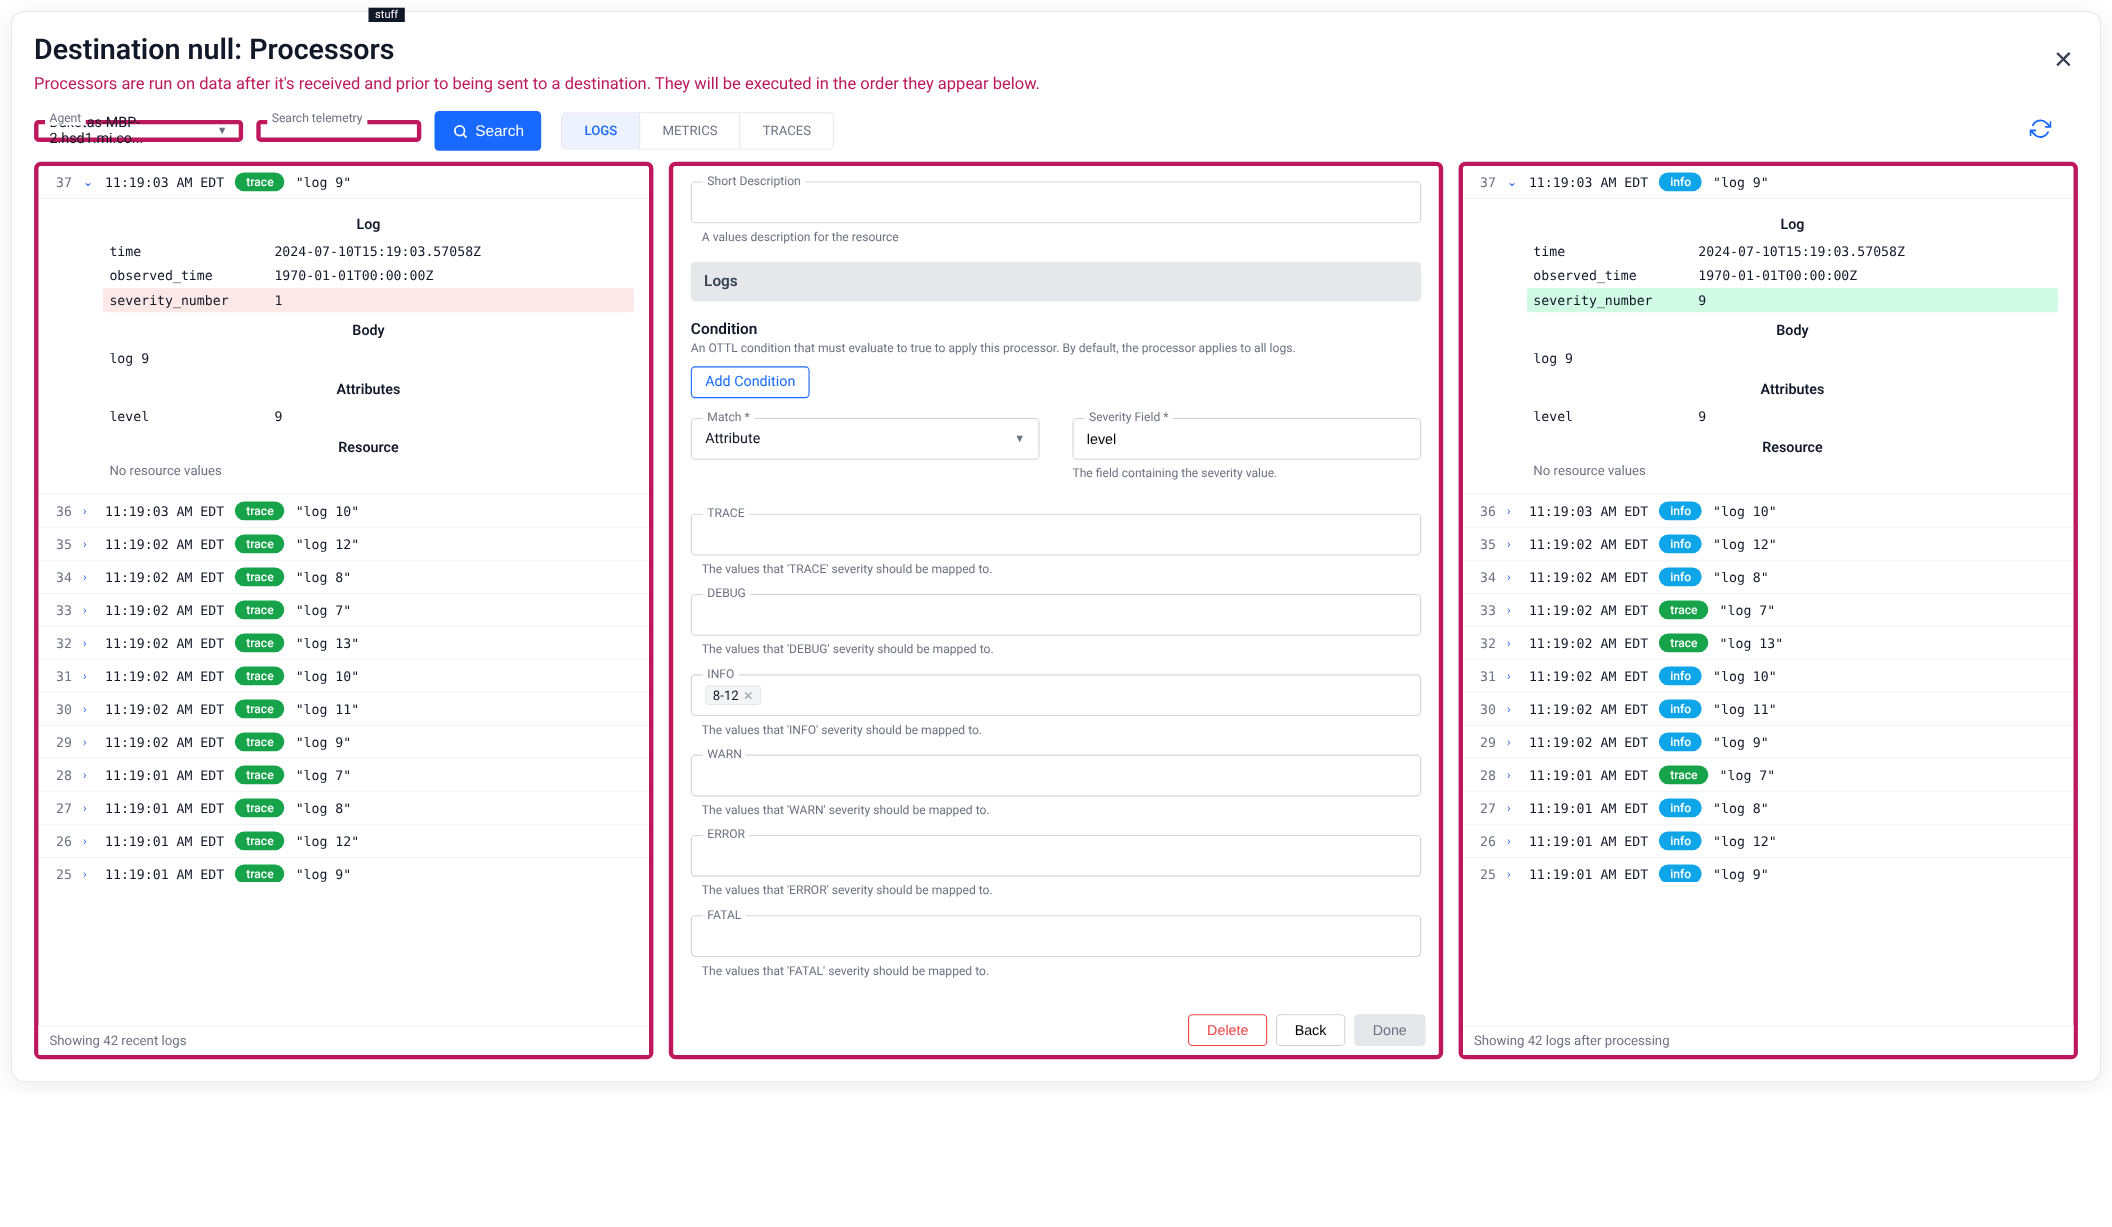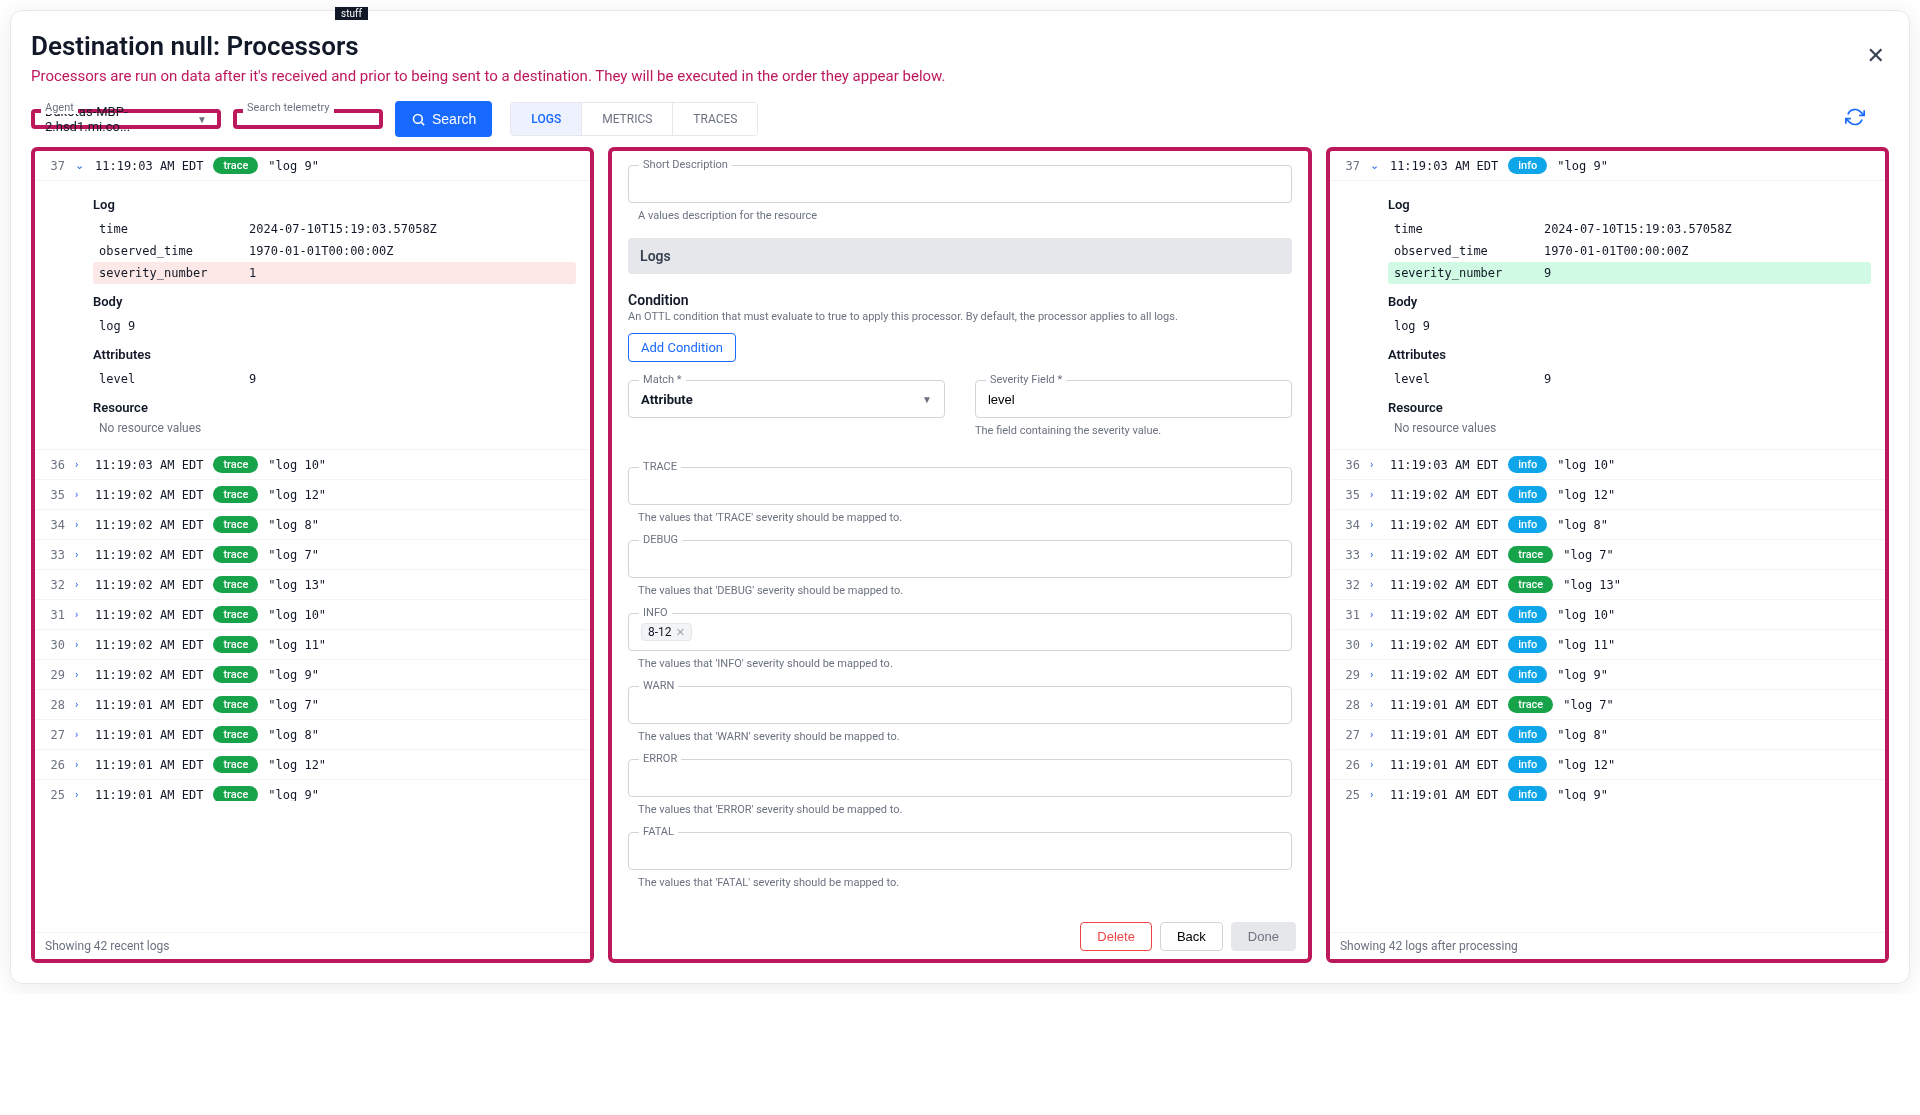--- a/index.html
+++ b/index.html
@@ -131,21 +131,21 @@
     font-weight: 500;
   }
   .pill-trace { background: #16a34a; }
   .pill-info  { background: #0ea5e9; }
   .log-msg { font-family: ui-monospace, Menlo, monospace; color: #111827; }
   .expanded {
     padding: 6px 14px 14px 58px;
     font-size: 13px;
     border-bottom: 1px solid #f3f4f6;
   }
-  .hgroup { font-weight: 600; margin: 10px 0 6px 0; }
+  .hgroup { font-weight: 600; margin: 10px 0 6px 0; text-align: center; }
   .kv-row { display: flex; padding: 4px 6px; font-family: ui-monospace, Menlo, monospace; font-size: 12px; border-radius: 3px; }
   .kv-key { width: 150px; color: #111827; }
   .kv-val { color: #111827; }
   .hl-red { background: #fde8e8; }
   .hl-green { background: #d1fae5; }
   .small-note { color: #6b7280; font-size: 12px; padding-left: 6px; }
   .panel-footer {
     font-size: 12px;
     color: #6b7280;
     padding: 6px 10px;
@@ -426,21 +426,21 @@
         <div class="section-bar">Logs</div>
 
         <div class="section-title">Condition</div>
         <div class="section-desc">An OTTL condition that must evaluate to true to apply this processor. By default, the processor applies to all logs.</div>
         <div class="btn-outline">Add Condition</div>
 
         <div class="two-col">
           <div>
             <div class="outlined">
               <div class="leg">Match *</div>
-              <div class="inner" style="display:flex;align-items:center;justify-content:space-between;font-weight:bold;">
+              <div class="inner" style="display:flex;align-items:center;justify-content:space-between;">
                 <span>Attribute</span>
                 <span class="caret">▼</span>
               </div>
             </div>
           </div>
           <div>
             <div class="outlined">
               <div class="leg">Severity Field *</div>
               <input value="level" style="">
             </div>

